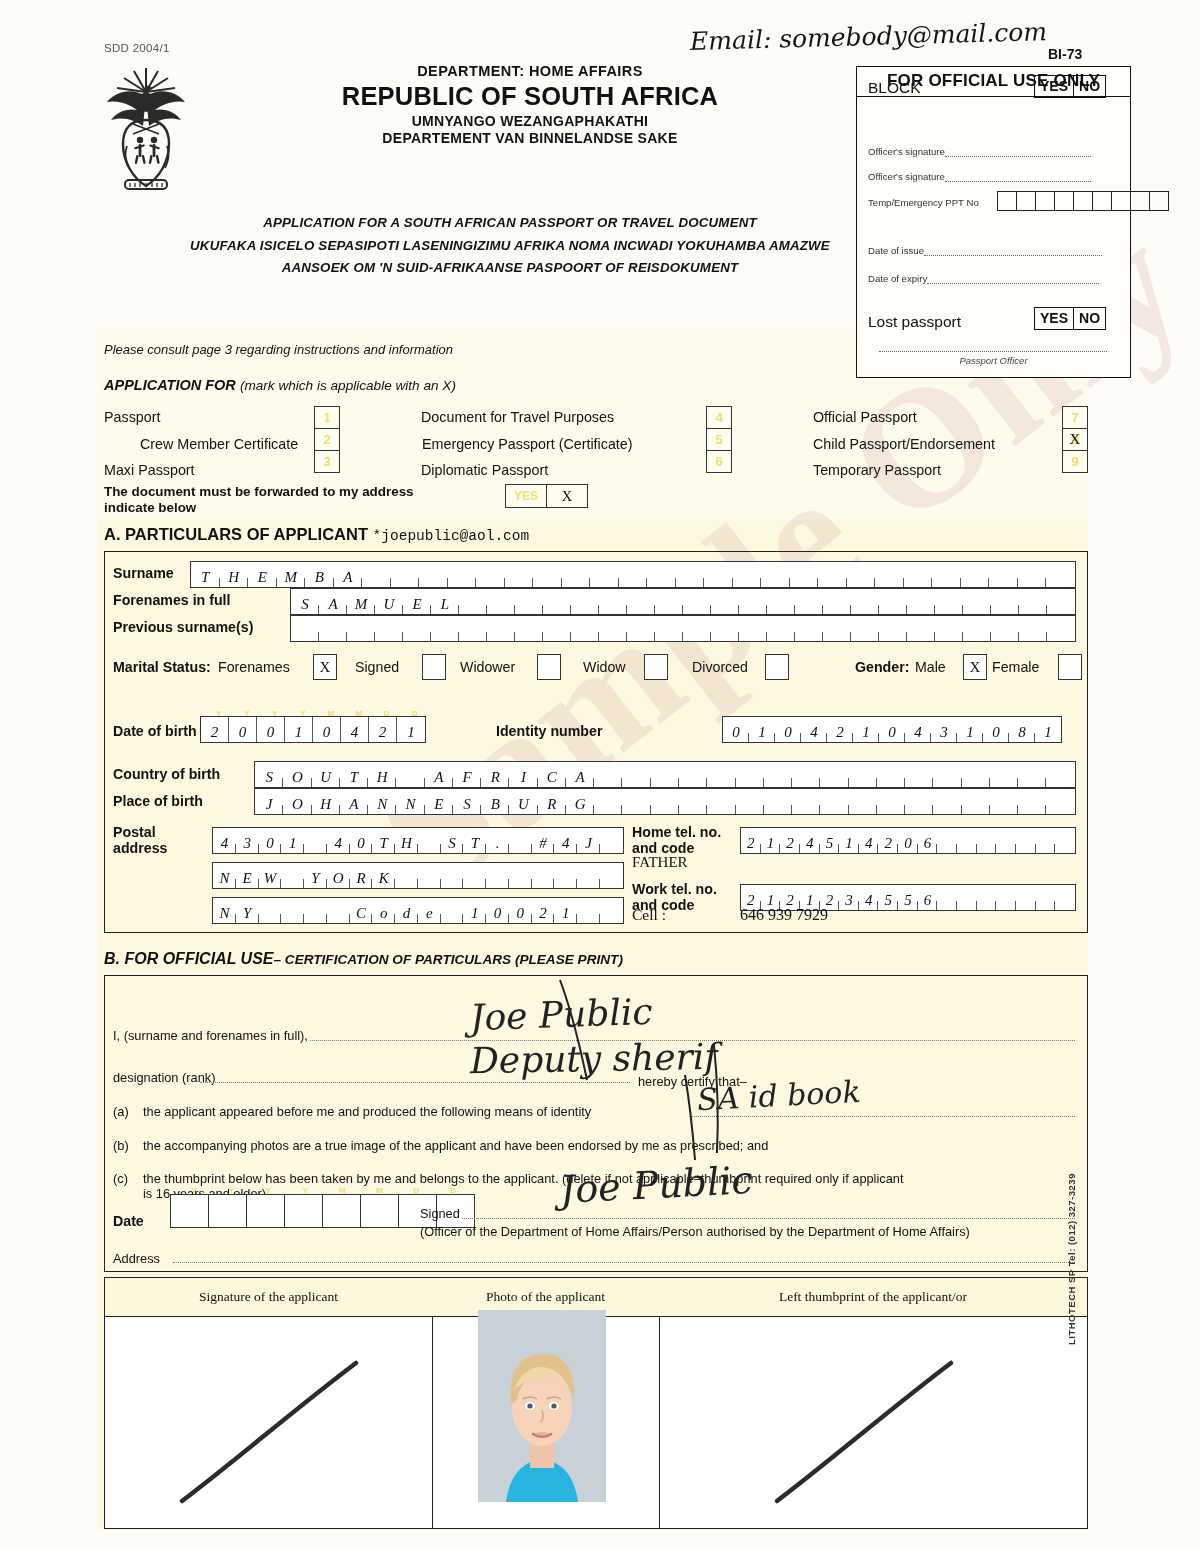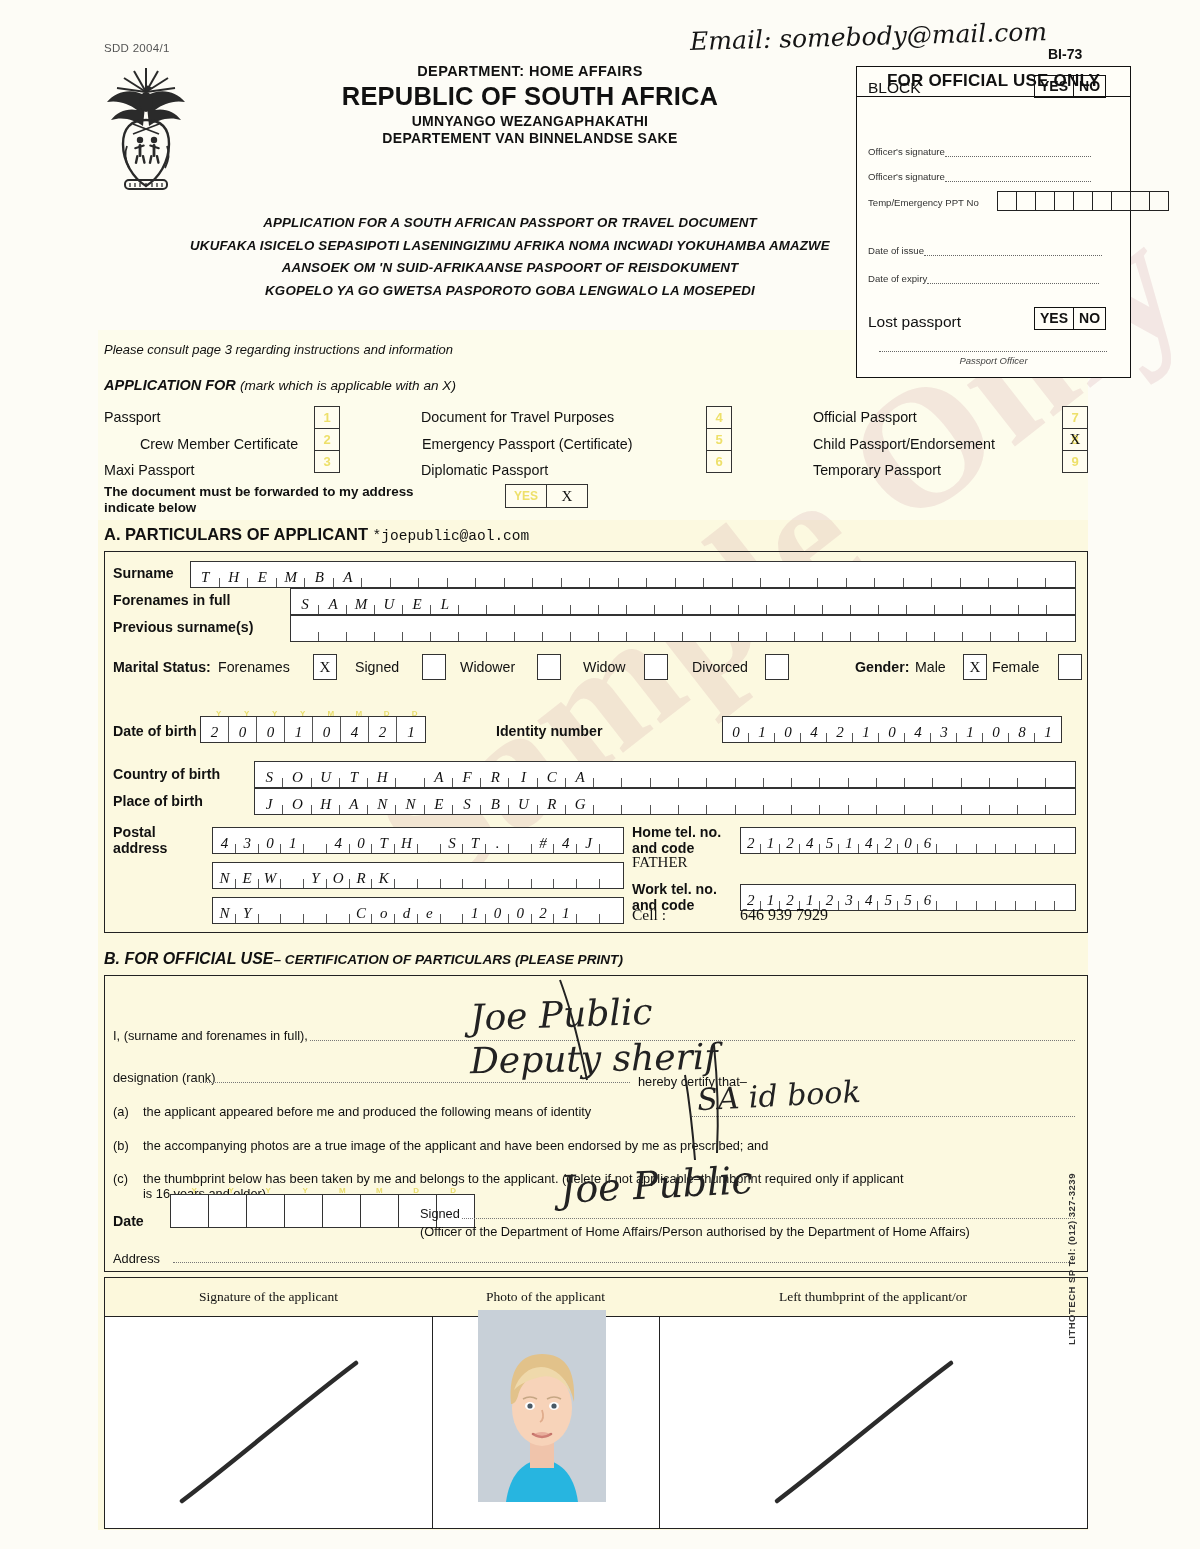--- a/index.html
+++ b/index.html
@@ -257,21 +257,20 @@
     <div class="l1">DEPARTMENT: HOME AFFAIRS</div>
     <div class="l2">REPUBLIC OF SOUTH AFRICA</div>
     <div class="l3">UMNYANGO WEZANGAPHAKATHI</div>
     <div class="l4">DEPARTEMENT VAN BINNELANDSE SAKE</div>
   </div>
 
   <div class="apptitles">
     <div>APPLICATION FOR A SOUTH AFRICAN PASSPORT OR TRAVEL DOCUMENT</div>
     <div>UKUFAKA ISICELO SEPASIPOTI LASENINGIZIMU AFRIKA NOMA INCWADI YOKUHAMBA AMAZWE</div>
     <div>AANSOEK OM 'N SUID-AFRIKAANSE PASPOORT OF REISDOKUMENT</div>
-    <div>KGOPELO YA GO GWETSA PASPOROTO GOBA LENGWALO LA MOSEPEDI</div>
   </div>
 
   <div class="email-hw hand">Email: somebody@mail.com</div>
   <div class="bi73">BI-73</div>
 
   <div class="official">
     <div class="title">FOR OFFICIAL USE ONLY</div>
 
     <div class="block-lbl">BLOCK</div>
     <div class="yesno" style="left:177px;top:8px;">

